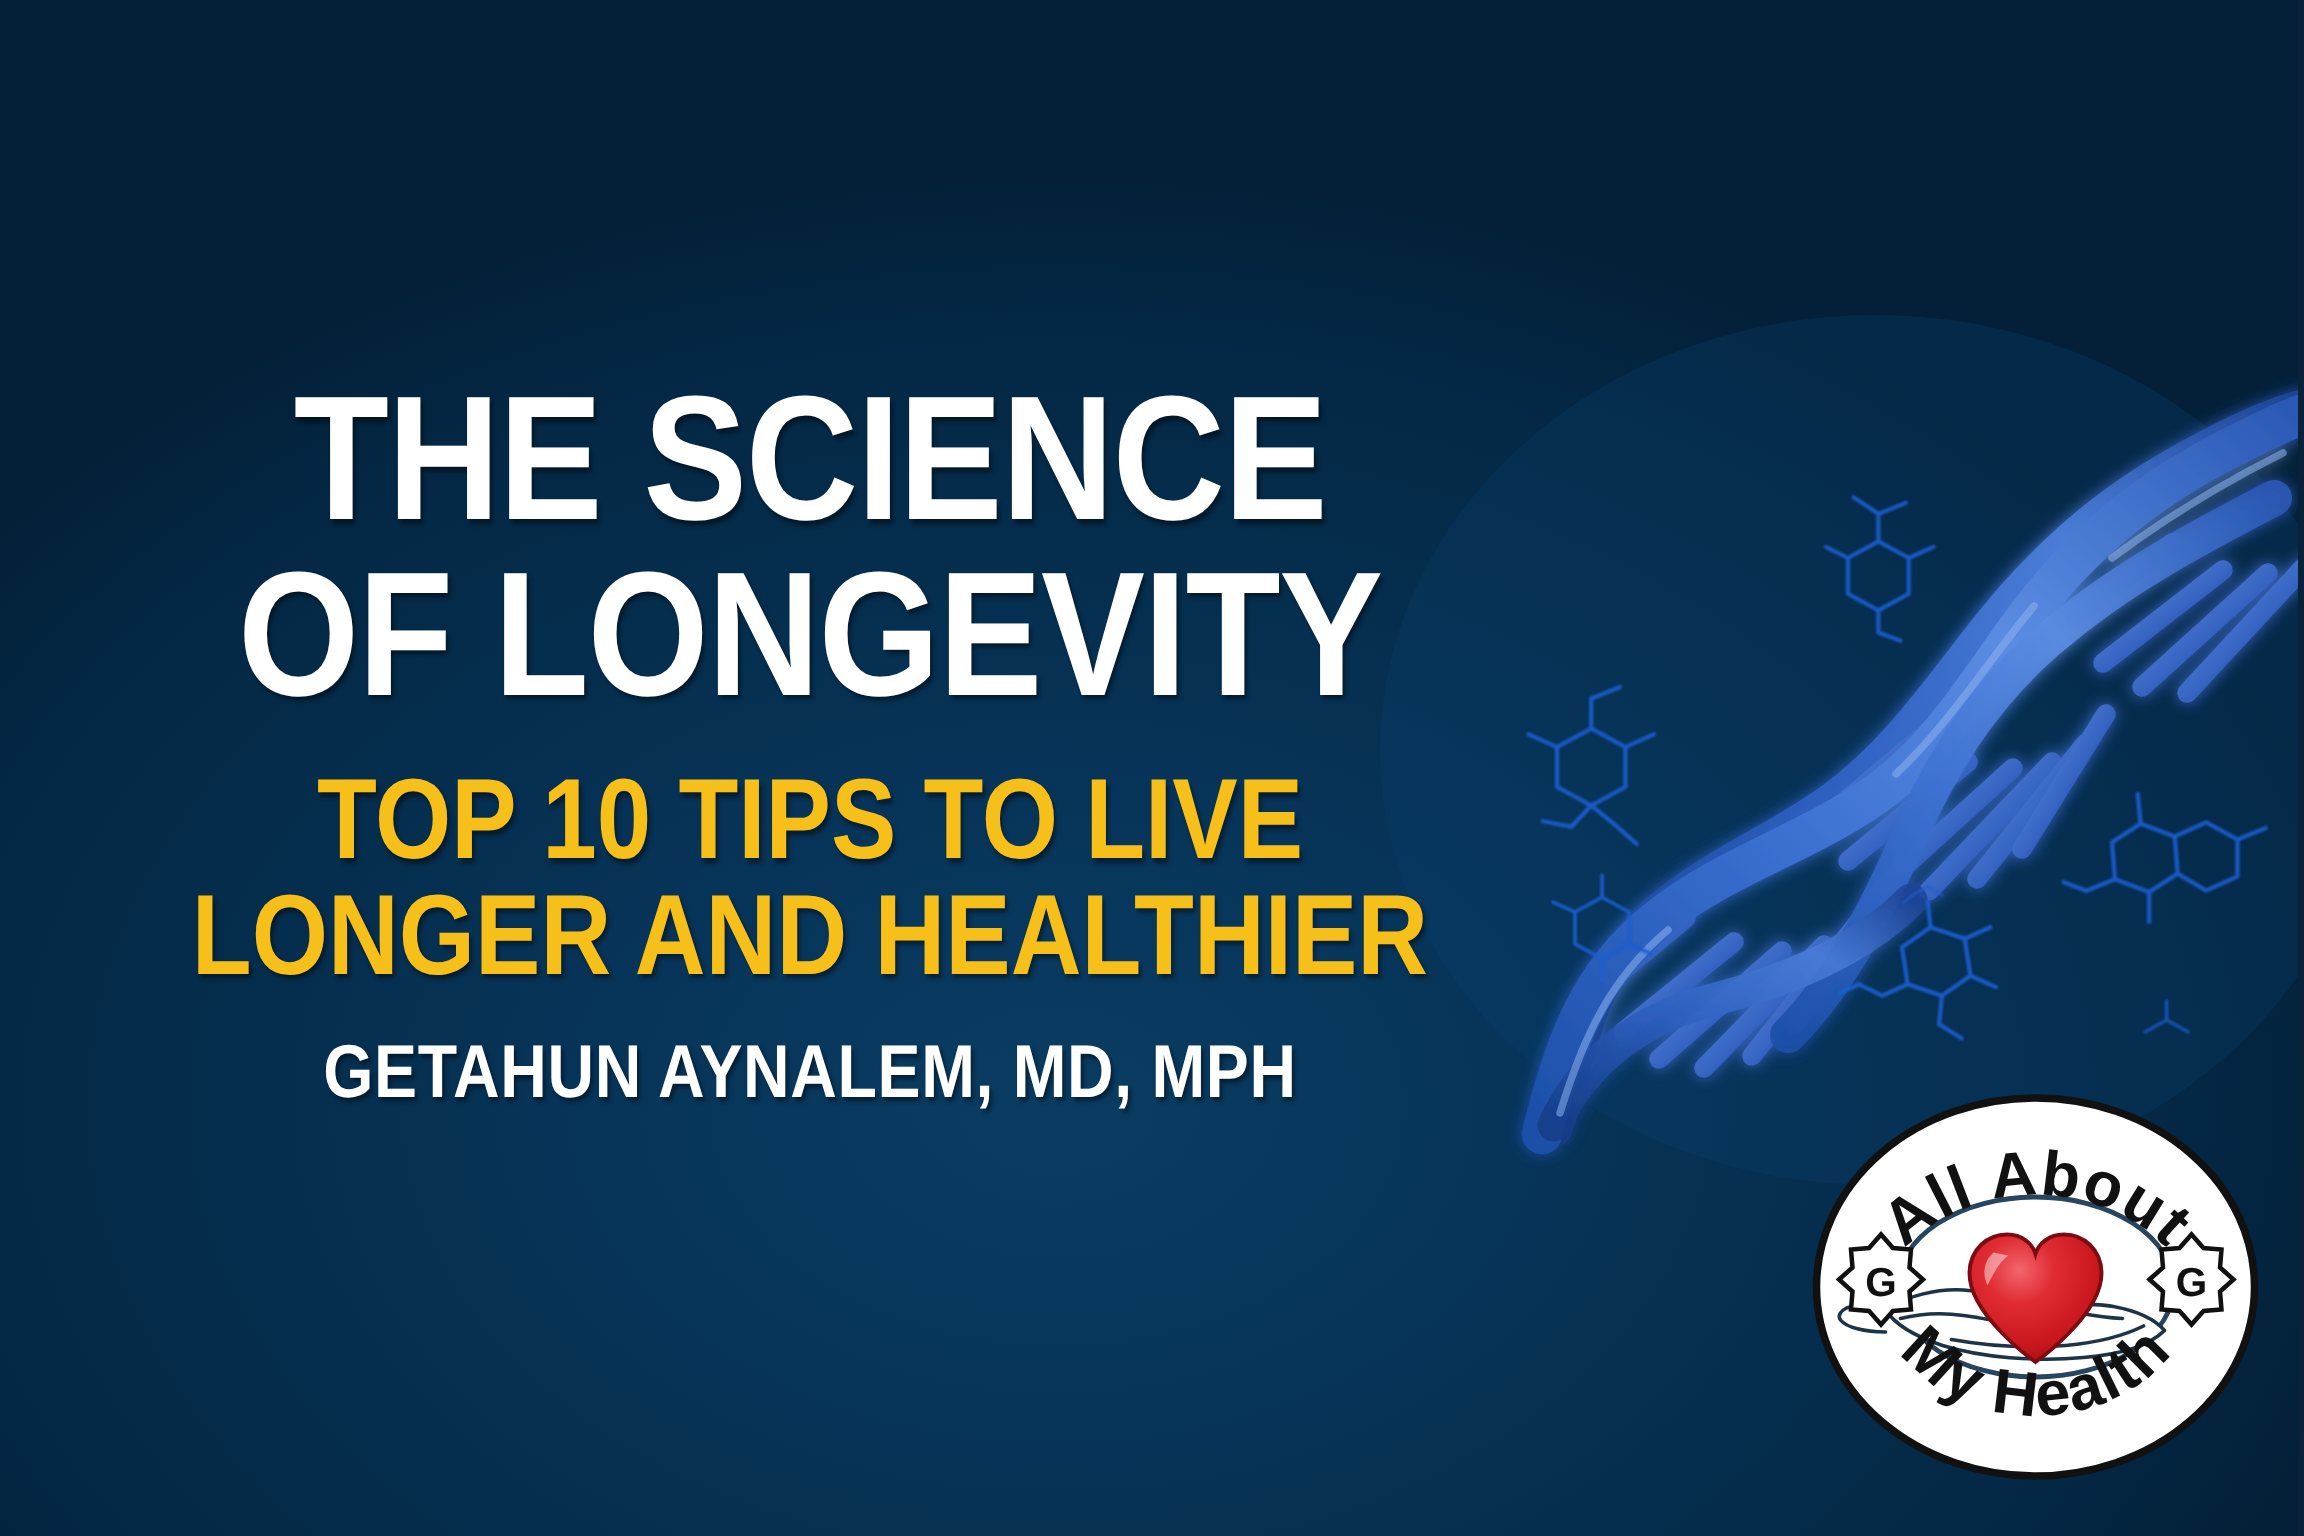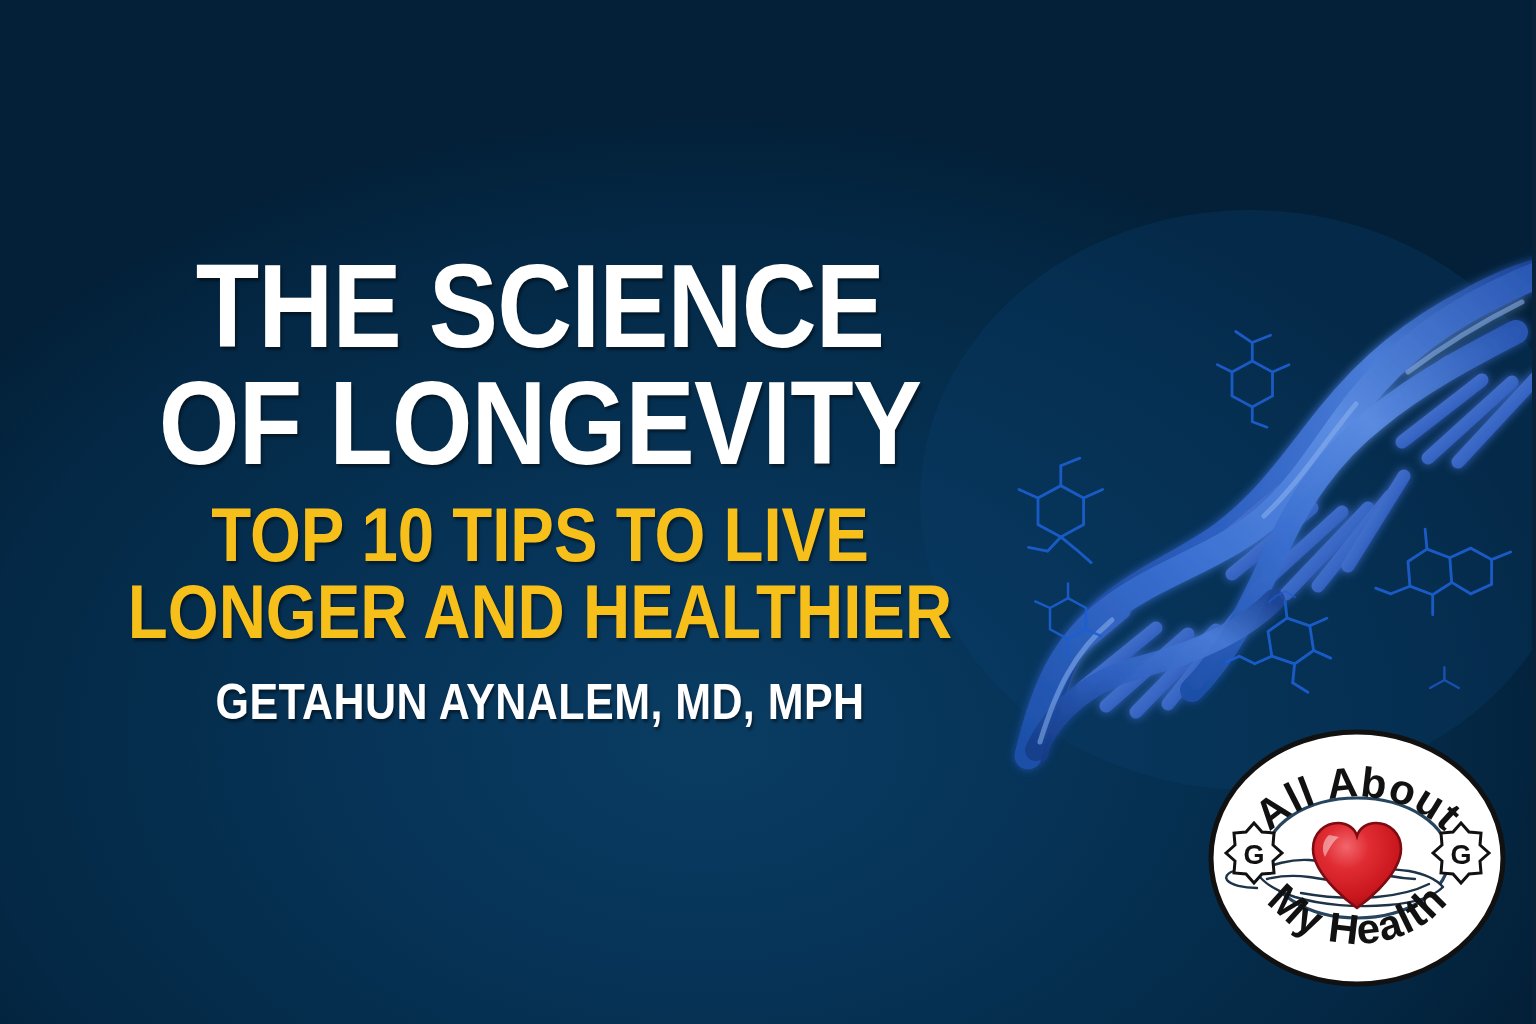--- a/index.html
+++ b/index.html
@@ -54,21 +54,21 @@
     font-family: "Liberation Sans Narrow", "Liberation Sans", sans-serif;
     font-weight: 700;
     font-size: 76px;
     line-height: 1.02;
     letter-spacing: 0px;
     transform: scaleX(0.86);
     transform-origin: center;
     text-shadow: 2px 3px 3px rgba(0,0,0,0.45);
     white-space: nowrap;
   }
-  .subtitle-wrap { margin-top: 14px; }
+  .subtitle-wrap { margin-top: 26px; }
   .author {
     display: block;
     margin-top: 22px;
     color: #ffffff;
     font-family: "Liberation Sans Narrow", "Liberation Sans", sans-serif;
     font-weight: 700;
     font-size: 50px;
     letter-spacing: 0.5px;
     transform: scaleX(0.86);
     transform-origin: center;

